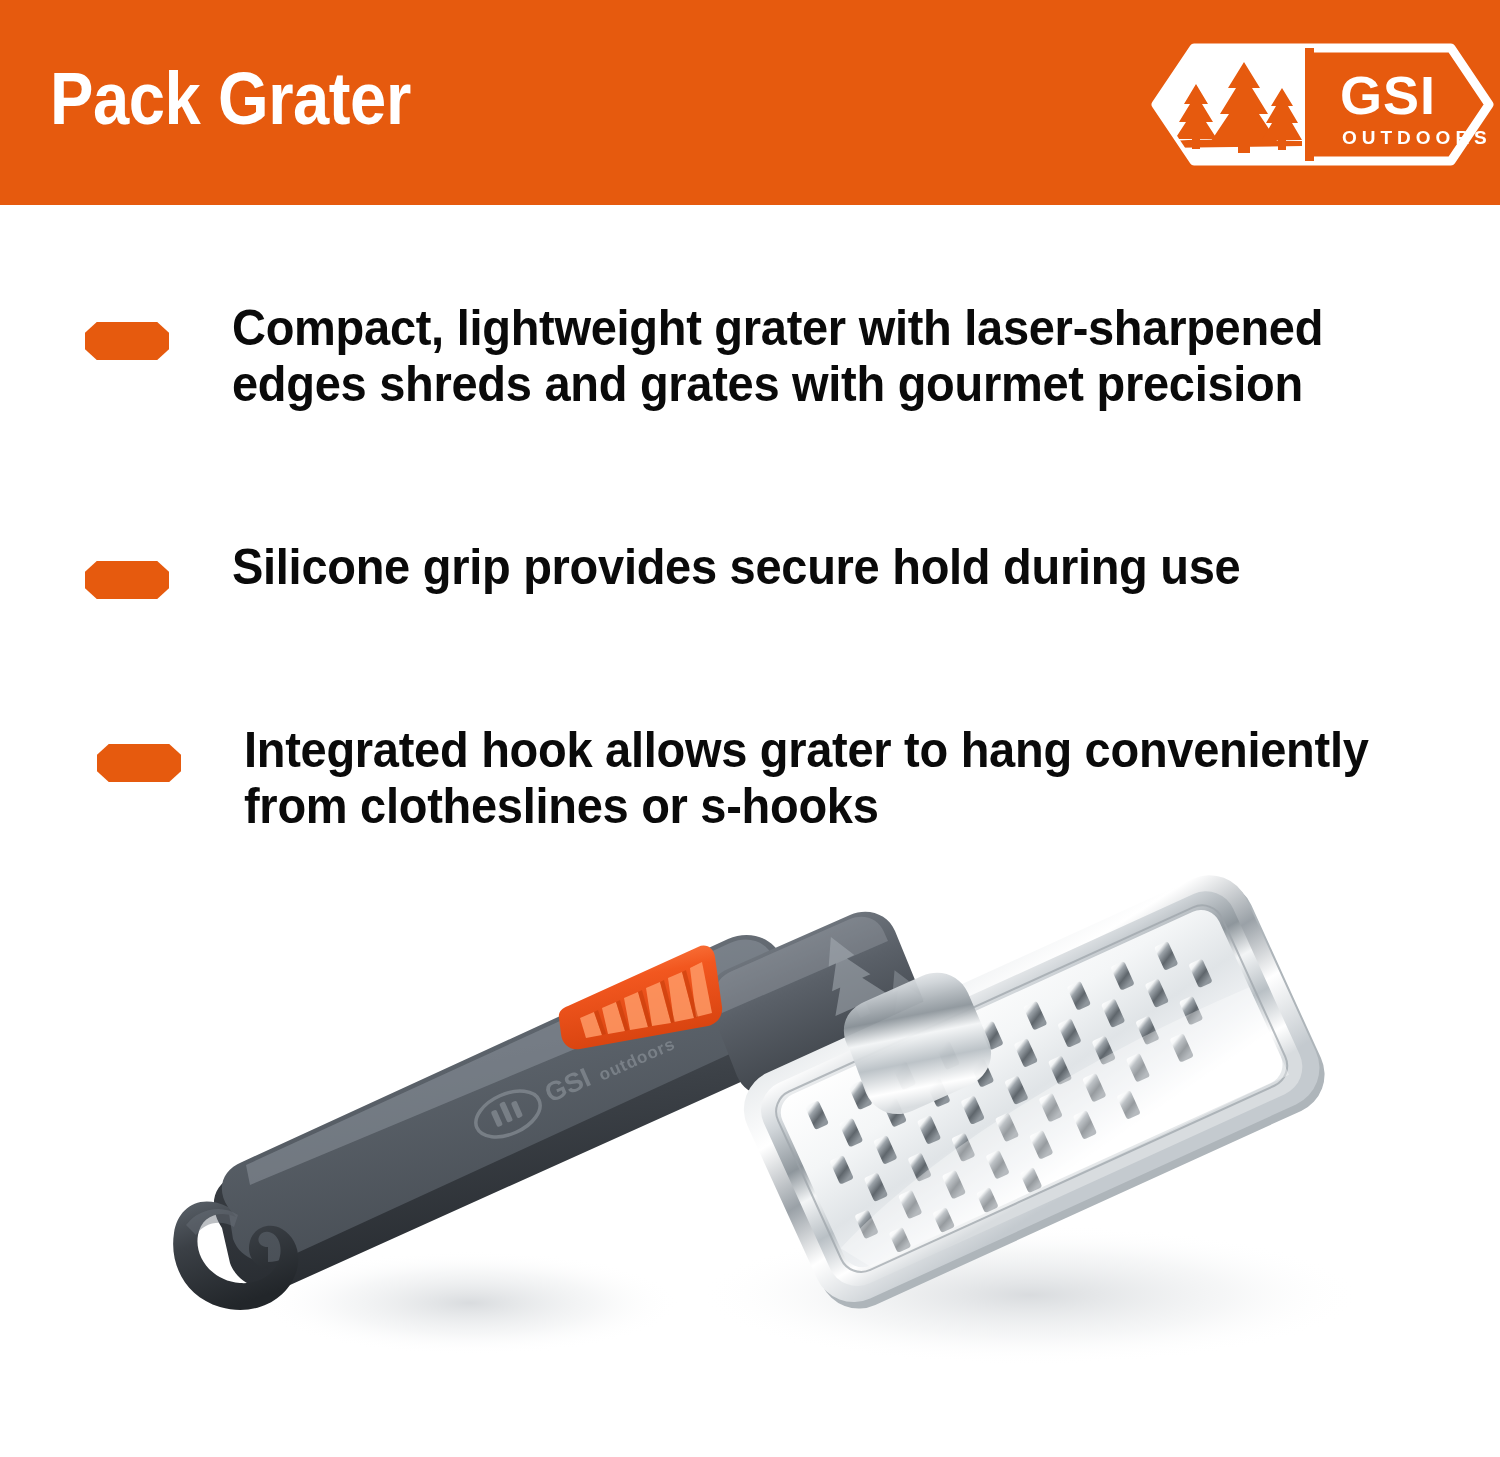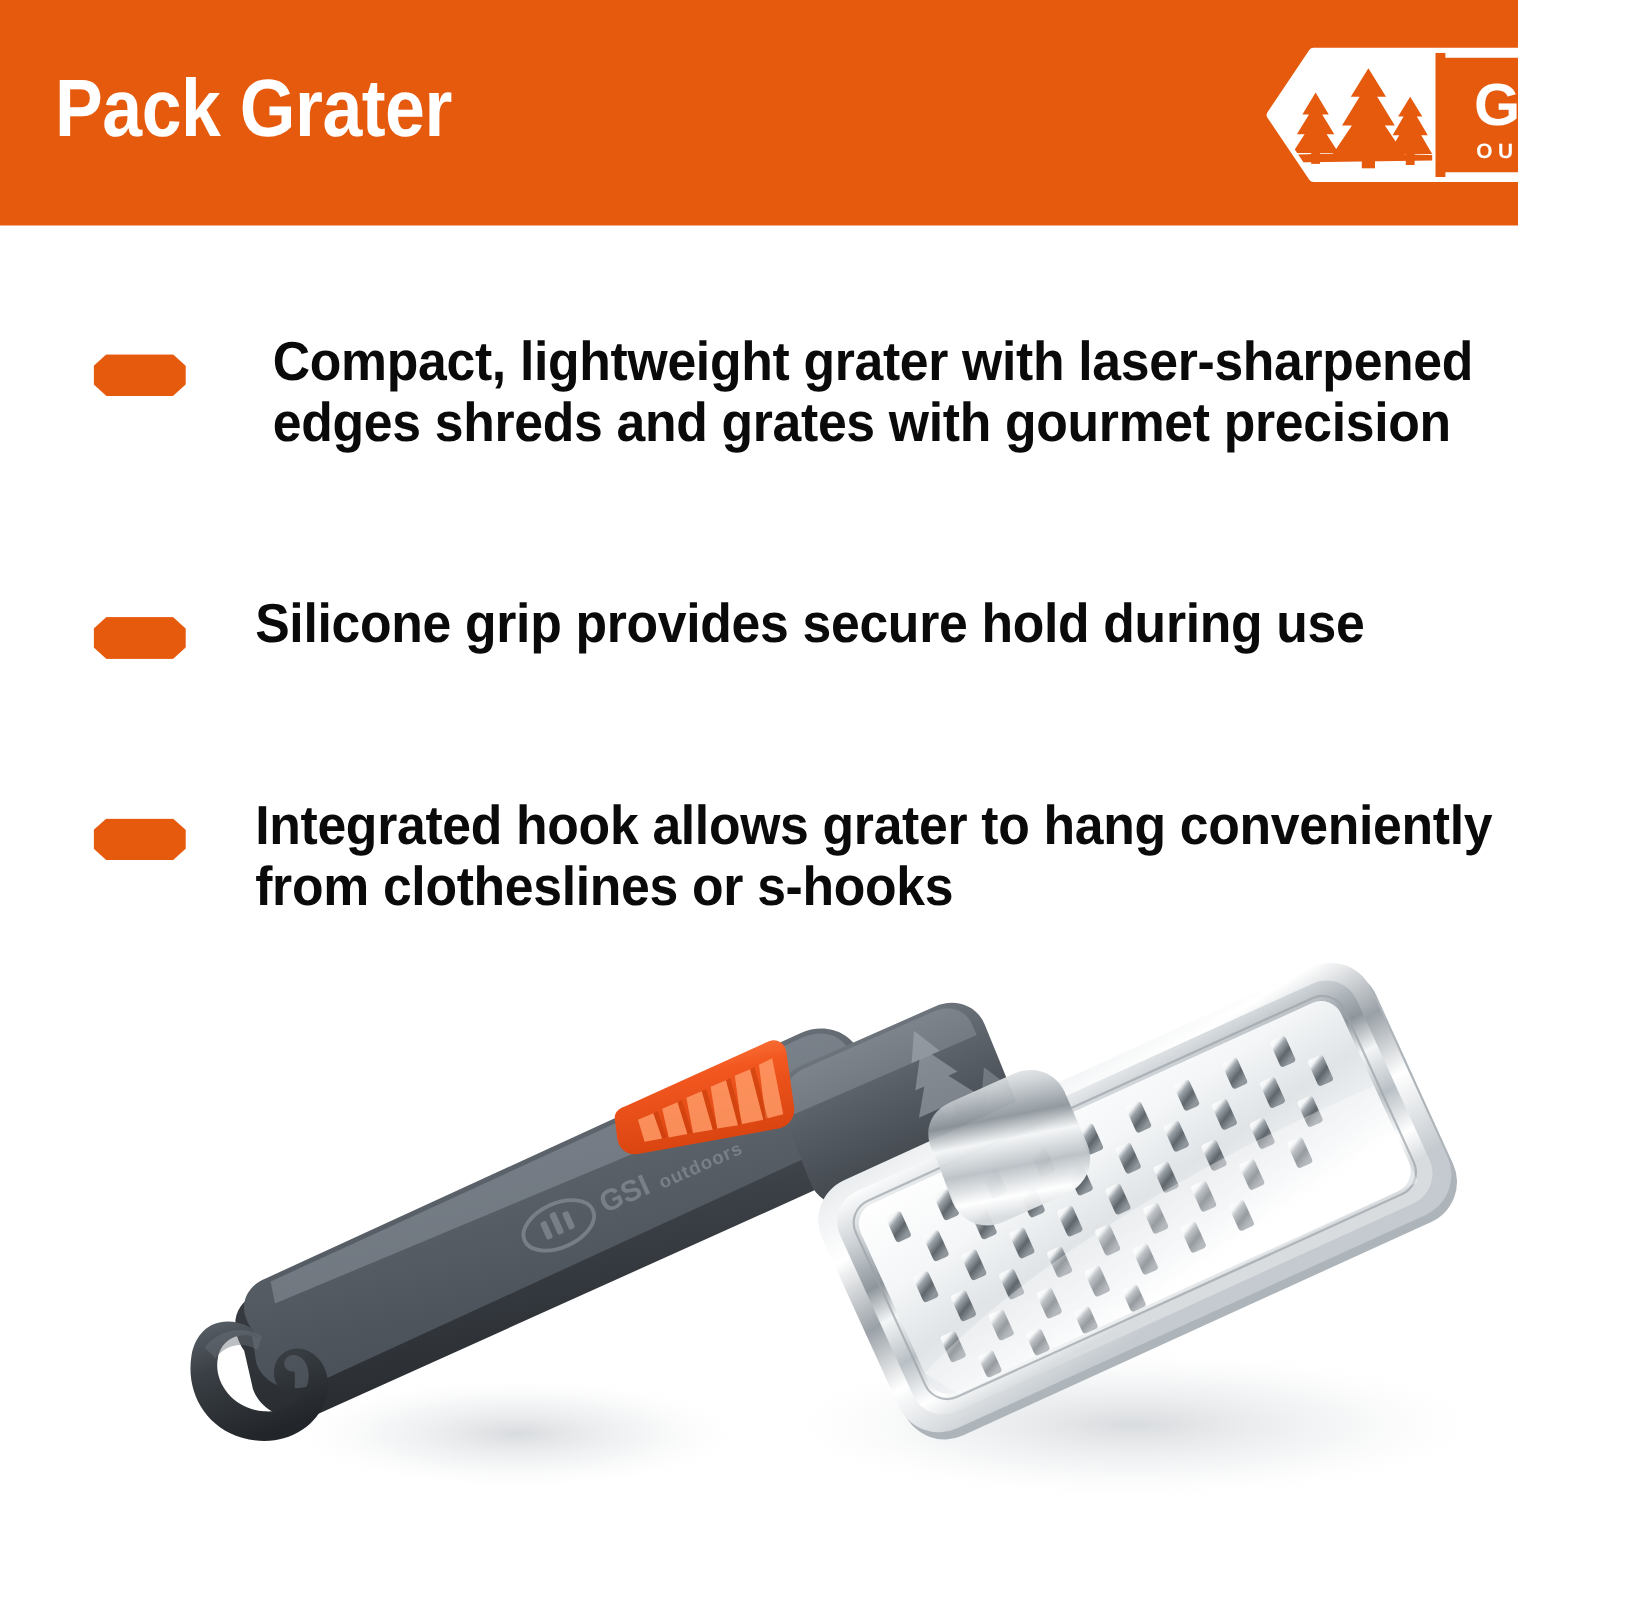--- a/index.html
+++ b/index.html
@@ -13,21 +13,21 @@
     position: relative;
     overflow: hidden;
     font-family: "Liberation Sans", sans-serif;
     -webkit-font-smoothing: antialiased;
   }
 
   
   #header-band {
     position: absolute;
     left: 0; top: 0;
-    width: 1380px;
+    width: 1500px;
     height: 205px;
     background: #e65a0e;
   }
   #page-title {
     position: absolute;
     left: 50px;
     top: 62px;
     color: #ffffff;
     font-family: "Liberation Sans Narrow", "Liberation Sans", sans-serif;
     font-size: 74px;
@@ -79,23 +79,23 @@
     margin-right: 40px;
     color: #0a0a0a;
     font-family: "Liberation Sans Narrow", "Liberation Sans", sans-serif;
     font-size: 50px;
     font-weight: bold;
     line-height: 1.12;
     letter-spacing: -0.3px;
     transform: scaleX(0.94);
     transform-origin: left top;
   }
-  #bullet-row-0 { top: 0px; gap: 16px; }
+  #bullet-row-0 { top: 0px; }
   #bullet-row-1 { top: 127px; justify-content: flex-end; }
-  #bullet-row-2 { top: 250px; }
+  #bullet-row-2 { top: 250px; padding-left: 12px; }
 
   
   #product-photo {
     position: absolute;
     left: 150px;
     top: 855px;
     width: 1270px;
     height: 580px;
   }
 </style>

